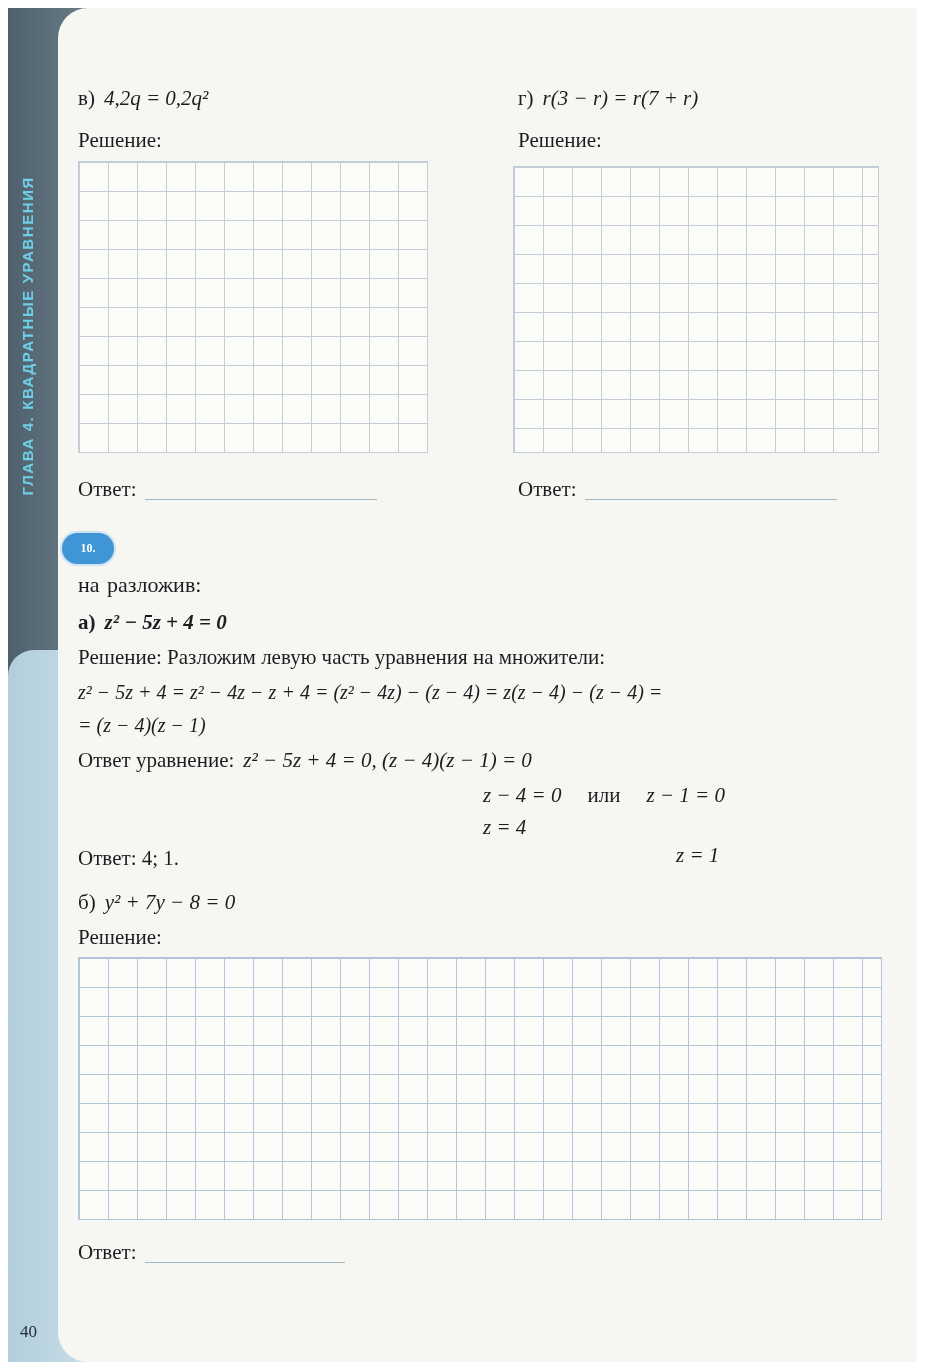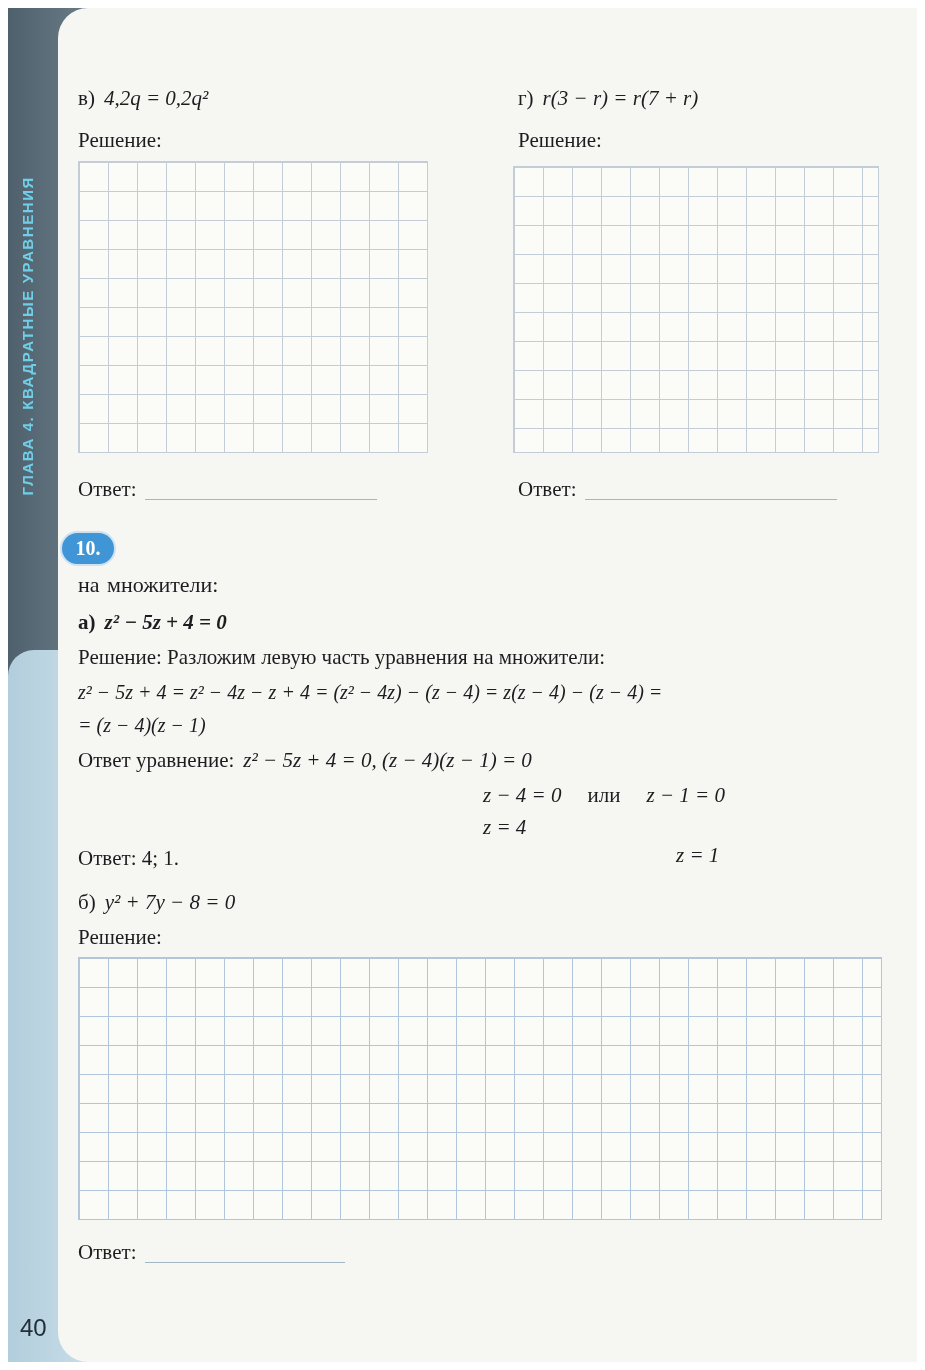--- a/index.html
+++ b/index.html
@@ -19,21 +19,21 @@
     border-top-left-radius:26px;
   }
   .chapter-title {
     position:absolute; left:11px; top:168px;
     writing-mode:vertical-rl; transform:rotate(180deg);
     font-family:"Liberation Sans", sans-serif; font-weight:bold;
     font-size:15px; letter-spacing:1.6px; color:#70cfe8; white-space:nowrap;
   }
   .page-number {
     position:absolute; left:12px; bottom:20px;
-    font-family:Liberation Sans, sans-serif; font-size:24px; color:#222f38;
+    font-family:Liberation Serif, serif; font-size:17px; color:#222f38;
   }
   
   .content {
     position:absolute; left:58px; top:8px; right:8px; bottom:8px;
     background:#f6f6f3; border-top-left-radius:30px; border-bottom-left-radius:30px;
   }
   .layer { position:absolute; inset:0; }
   .t { position:absolute; font-size:21px; white-space:nowrap; }
   .math { font-style:italic; }
   .plabel { margin-right:9px; }
@@ -53,21 +53,21 @@
       linear-gradient(to bottom, #b2c6db 1px, transparent 1px);
     border-color:#b2c6db;
   }
   .blank {
     display:inline-block; height:16px; margin-left:9px;
     border-bottom:1.5px solid #a3b6c6; transform:translateY(4px);
   }
   .badge {
     position:absolute; left:62px; top:533px; width:52px; height:31px;
     line-height:31px; text-align:center; border-radius:16px;
-    background:#3f95d5; color:#ffffff; font-weight:bold; font-size:20px;
+    background:#3f95d5; color:#ffffff; font-weight:bold; font-size:12px;
     box-shadow:0 0 0 2px #cfe2f2;
   }
   .or { margin:0 26px; font-style:normal; }
 </style>
 </head>
 <body>
 
 <div class="scan">
 
   <div class="band">
@@ -95,21 +95,21 @@
     <div class="t" style="left:518px; top:86px;">
       <span class="plabel">г)</span><span class="math">r(3 − r) = r(7 + r)</span>
     </div>
     <div class="t" style="left:518px; top:128px;">Решение:</div>
     <div class="grid" style="left:513px; top:166px; width:364px; height:285px;"></div>
     <div class="t" style="left:518px; top:477px;">
       <span>Ответ:</span><span class="blank" style="width:252px;"></span>
     </div>
 
     <div class="badge">10.</div>
-    <div class="t task-text" style="left:78px; top:572px;">на множители:</div>
+    <div class="t task-text" style="left:78px; top:572px;">на разложив:</div>
 
     <div class="t" style="left:78px; top:610px;font-weight:bold;">
       <span class="plabel">а)</span><span class="math">z² − 5z + 4 = 0</span>
     </div>
     <div class="t" style="left:78px; top:645px;">Решение: Разложим левую часть уравнения на множители:</div>
     <div class="t work math" style="left:78px; top:681px;">z² − 5z + 4 = z² − 4z − z + 4 = (z² − 4z) − (z − 4) = z(z − 4) − (z − 4) =</div>
     <div class="t work math" style="left:78px; top:714px;">= (z − 4)(z − 1)</div>
     <div class="t" style="left:78px; top:748px;">
       <span class="plabel">Ответ уравнение:</span><span class="math">z² − 5z + 4 = 0,  (z − 4)(z − 1) = 0</span>
     </div>

